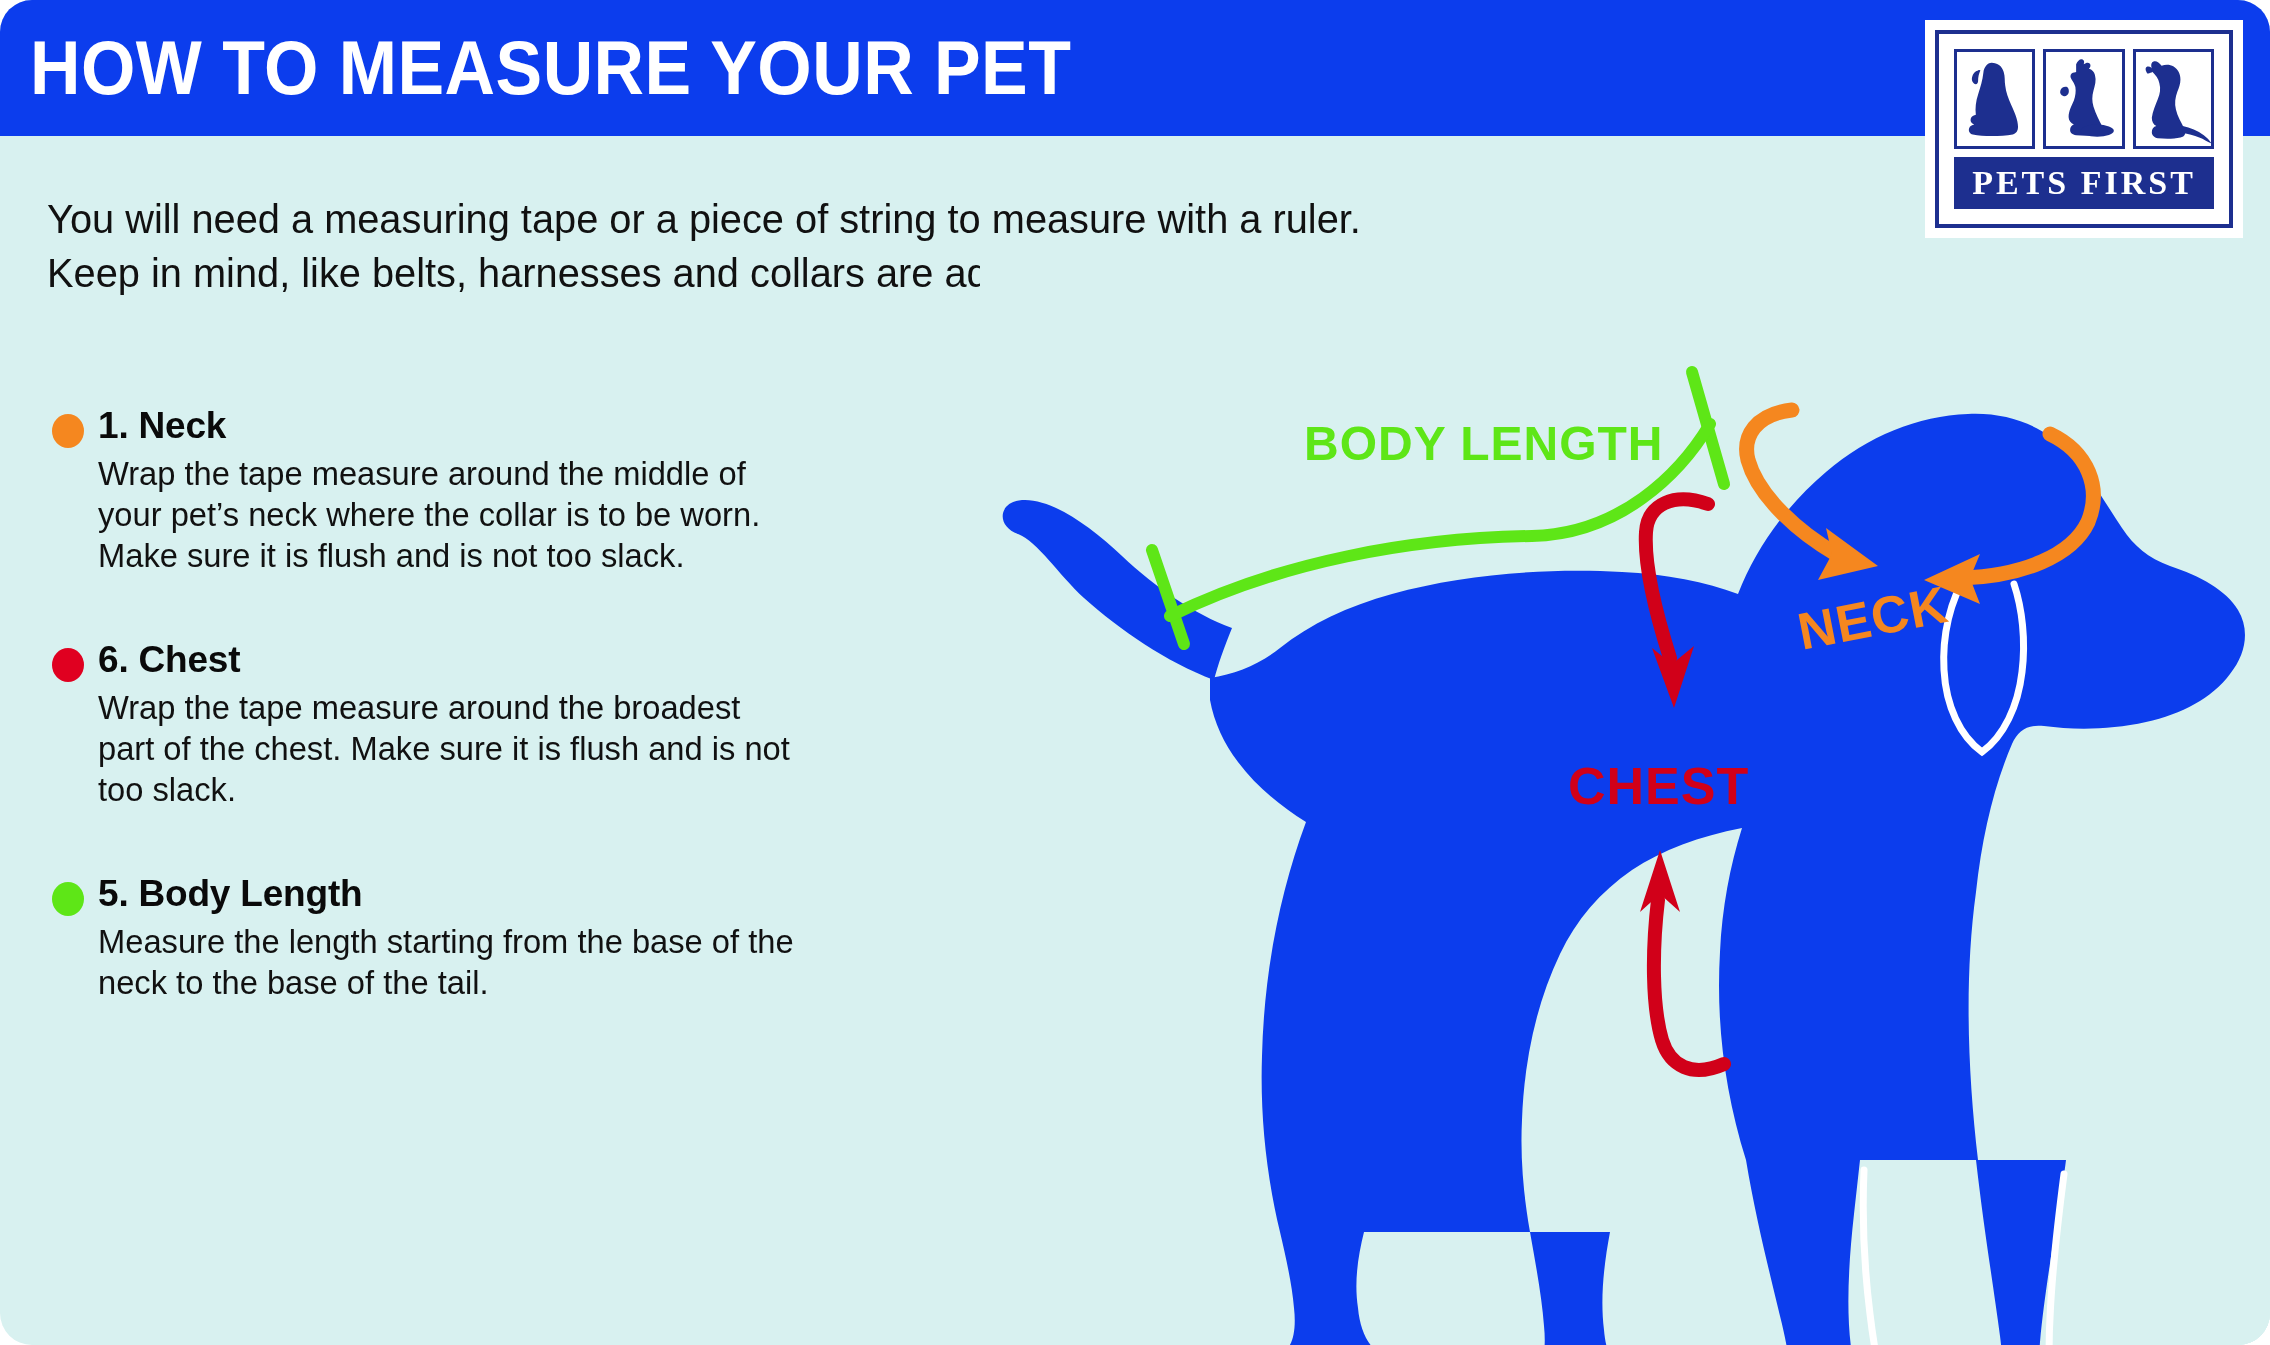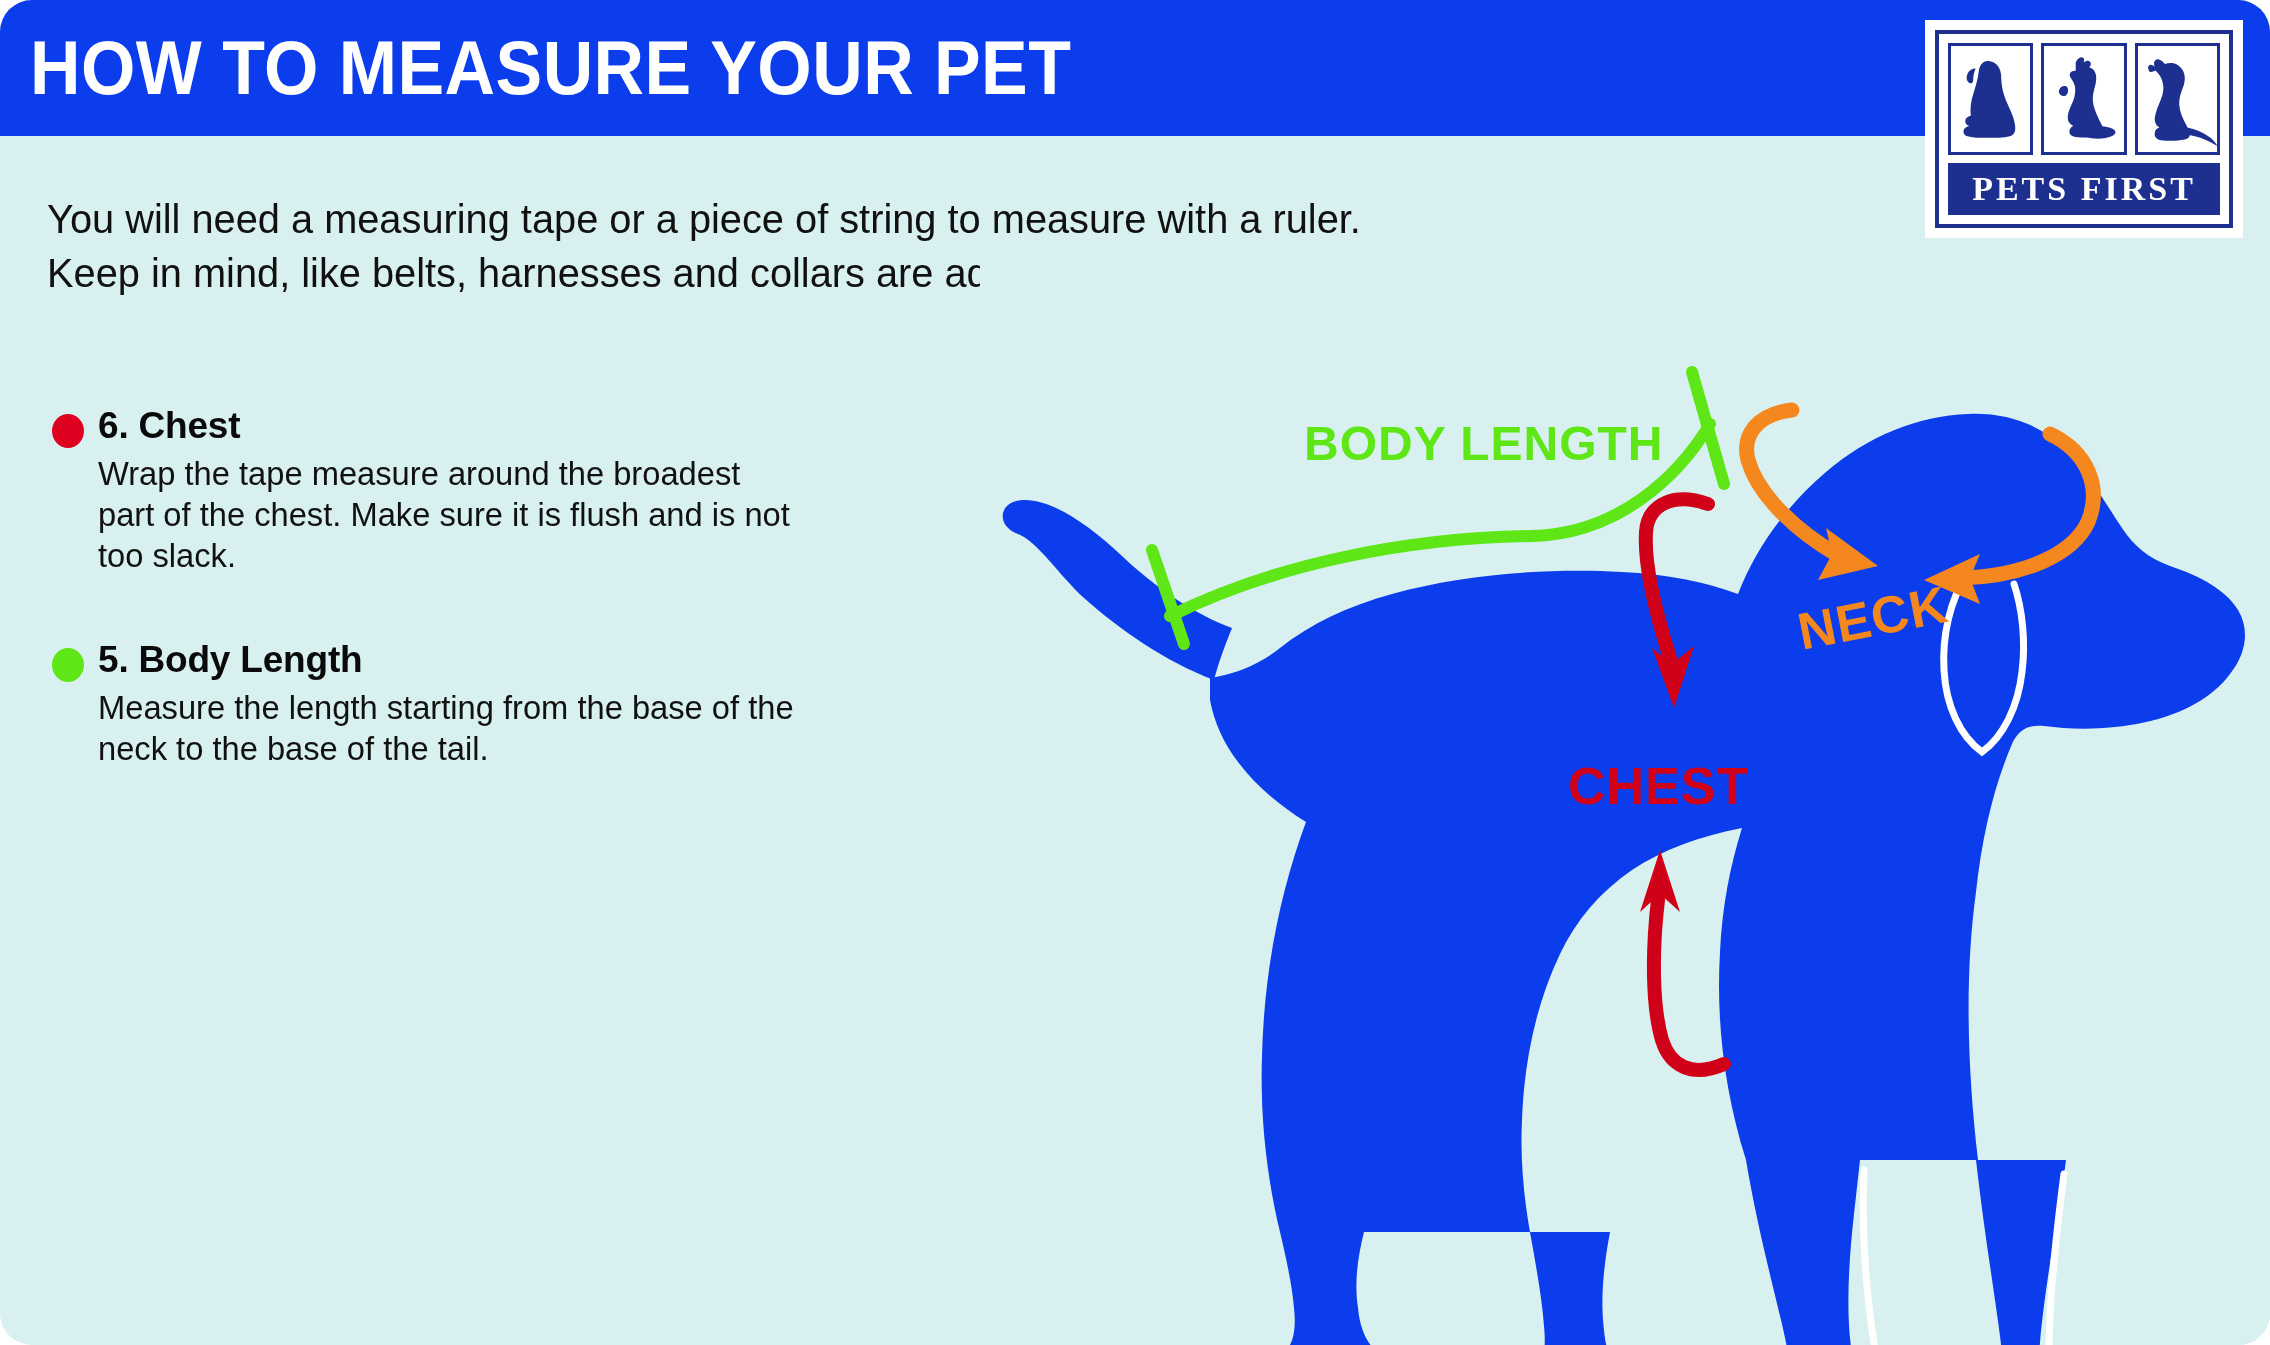--- a/index.html
+++ b/index.html
@@ -40,21 +40,21 @@
   #logo {
     position:absolute;
     left:1925px; top:20px;
     width:318px; height:218px;
     background:#ffffff;
     padding:10px;
   }
   #logo-inner {
     width:100%; height:100%;
     border:4px solid #1d2f8f;
-    padding:9px;
+    padding:15px;
     display:flex;
     flex-direction:column;
     gap:8px;
   }
   #logo-panels {
     flex:1;
     display:flex;
     gap:8px;
   }
   .logo-panel {
@@ -179,20 +179,29 @@
     </div>
   </div>
 
   <div id="intro">
     <div>You will need a measuring tape or a piece of string to measure with a ruler.</div>
     <div>Keep in mind, like belts, harnesses and collars are adjustable to fit a range of circumferences.</div>
   </div>
 
   <div id="steps">
 
+    <div class="step">
+      <span class="step-bullet" style="background:#f5871f"></span>
+      <div class="step-head">1. Neck</div>
+      <div class="step-body">
+        <span>Wrap the tape measure around the middle of</span>
+        <span>your pet’s neck where the collar is to be worn.</span>
+        <span>Make sure it is flush and is not too slack.</span>
+      </div>
+    </div>
 
     <div class="step">
       <span class="step-bullet" style="background:#e00020"></span>
       <div class="step-head">6. Chest</div>
       <div class="step-body">
         <span>Wrap the tape measure around the broadest</span>
         <span>part of the chest. Make sure it is flush and is not</span>
         <span>too slack.</span>
       </div>
     </div>

